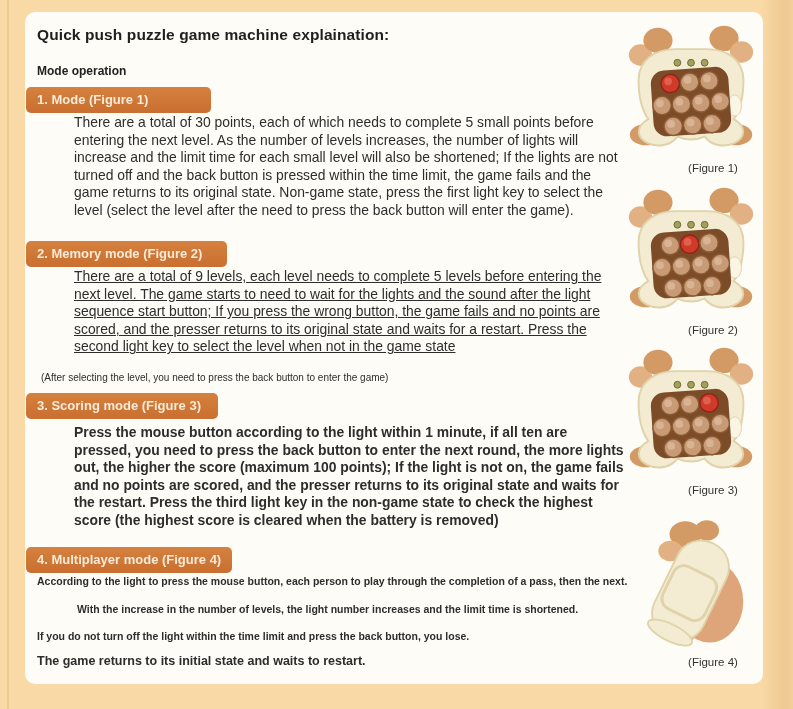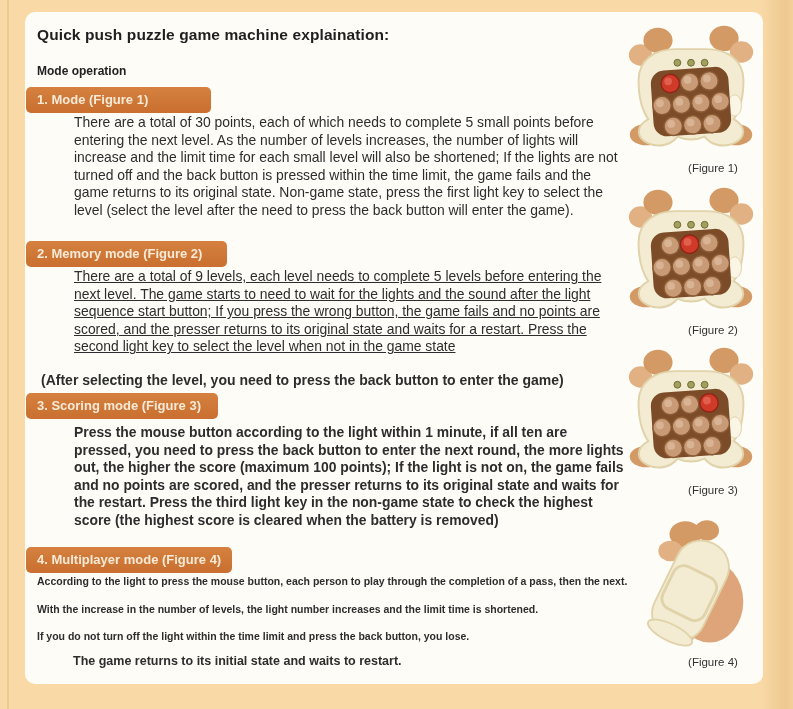--- a/index.html
+++ b/index.html
@@ -27,26 +27,26 @@
   .bar2{top:229px;width:201px;}
   .bar3{top:381px;width:192px;}
   .bar4{top:535px;width:206px;}
   .para{
     position:absolute;left:12px;width:550px;
     font-size:13.9px;line-height:17.6px;color:#2d2d2d;font-weight:500;margin-left:37px;
   }
   .para1{top:102px;}
   .para2{top:256px;text-decoration:underline;}
   .para3{top:412px;font-weight:bold;}
-  .note{position:absolute;left:16px;top:360px;font-size:14px;font-weight:bold;color:#2d2d2d;}
+  .note{position:absolute;left:16px;top:360px;font-size:10px;font-weight:normal;color:#2d2d2d;}
   .mline{position:absolute;left:12px;font-size:10.5px;font-weight:bold;color:#2d2d2d;}
   .mline1{top:563px;}
-  .mline2{top:591px;}
+  .mline2{top:591px;margin-left:40px;}
   .mline3{top:618px;}
-  .closing{position:absolute;left:12px;top:642px;font-size:12.5px;font-weight:bold;color:#2d2d2d;margin-left:36px;}
+  .closing{position:absolute;left:12px;top:642px;font-size:12.5px;font-weight:bold;color:#2d2d2d;}
   .figure{position:absolute;left:586px;width:160px;text-align:center;}
   .fig1{top:8px;}
   .fig2{top:170px;}
   .fig3{top:330px;}
   .fig4{top:498px;}
   .device{display:block;margin:0 auto;}
   .caption{font-size:11.5px;color:#333;margin-top:2px;transform:translateX(22px);}
 </style>
 </head>
 <body>

